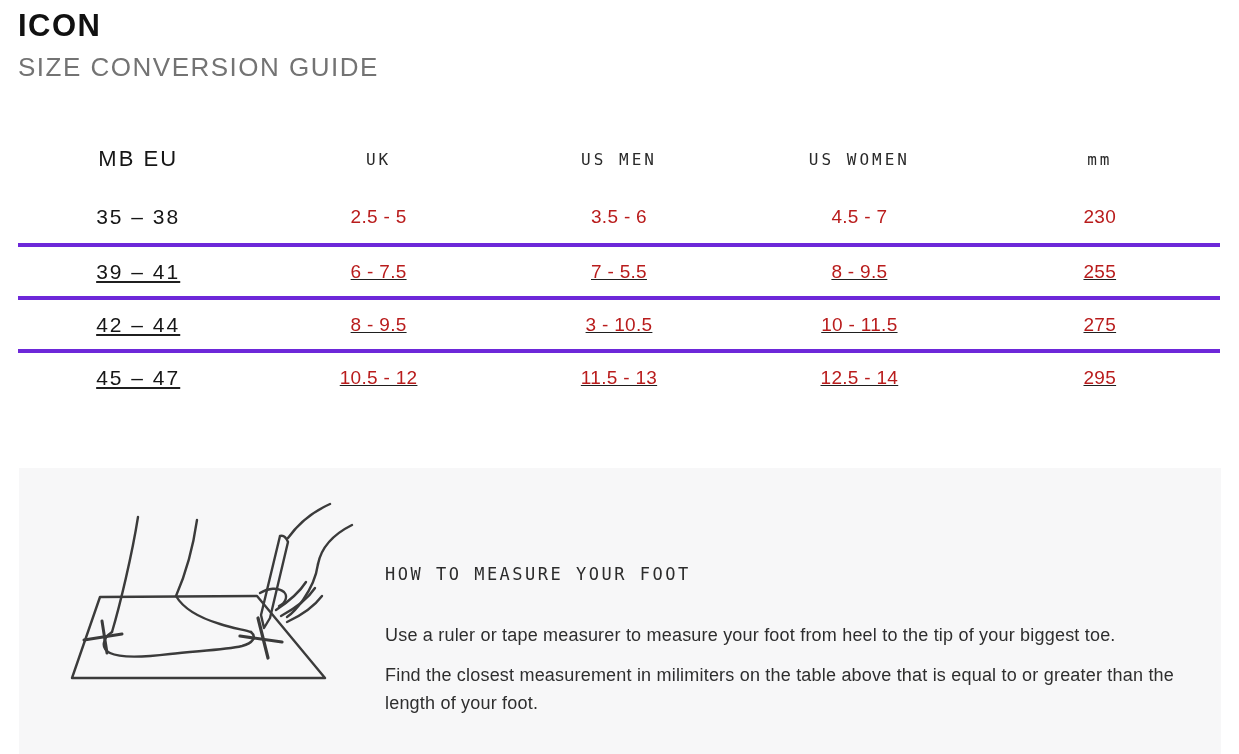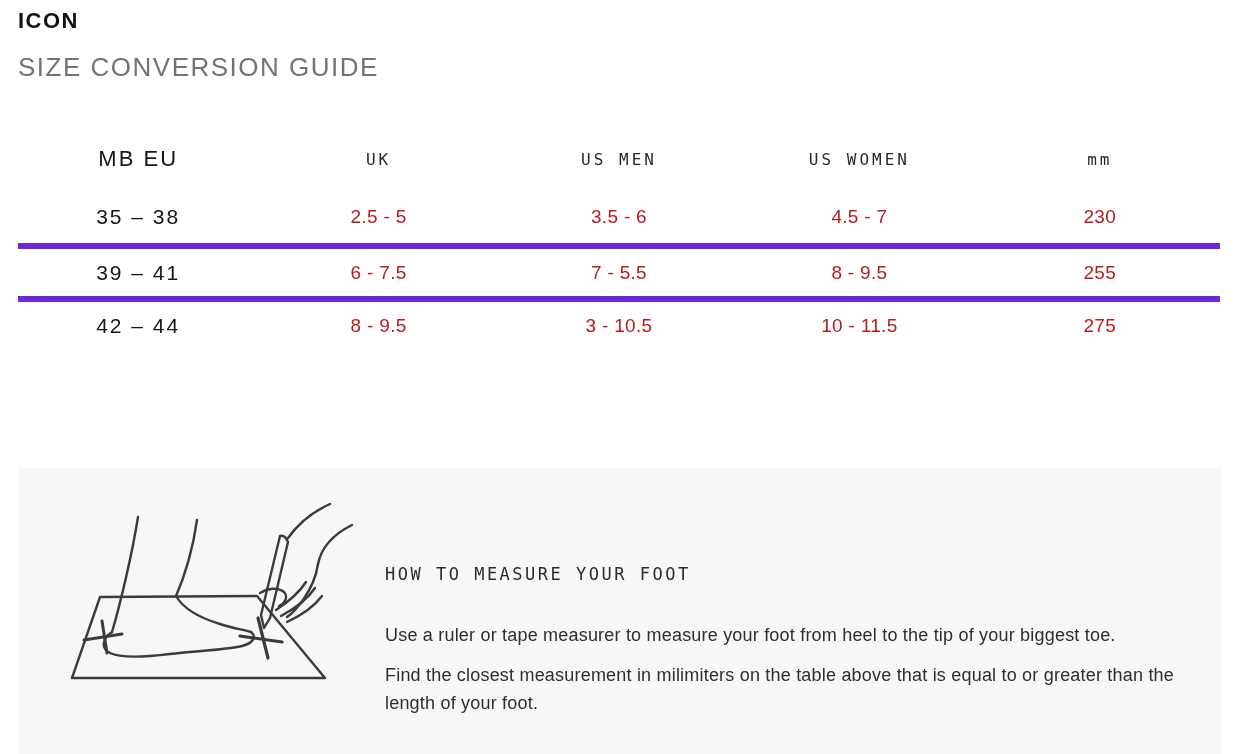--- a/index.html
+++ b/index.html
@@ -2,38 +2,38 @@
 <html><head>
 <meta charset="utf-8">
 <style>
   * { margin:0; padding:0; box-sizing:border-box; }
   html,body { width:1239px; height:754px; background:#ffffff; overflow:hidden; }
   body { font-family:"Liberation Sans", sans-serif; color:#1f1f1f; position:relative; }
 
   
   .brand {
     position:absolute; left:18px; top:8px;
-    font-size:22px; font-weight:600; letter-spacing:1.5px; color:#111;
+    font-size:31px; font-weight:600; letter-spacing:1.5px; color:#111;
   }
   .subtitle {
     position:absolute; left:18px; top:52px;
     font-size:26px; font-weight:400; letter-spacing:1.5px; color:#737373;
   }
 
   
   .size-table {
     position:absolute; left:18px; top:128px; width:1202px;
   }
   .t-row {
     display:grid; grid-template-columns:repeat(5, 1fr);
     align-items:center; text-align:center;
   }
   .t-head { height:62px; }
   .t-body-row { height:53px;text-align:center; }
-  .t-body-row + .t-body-row { border-top:6px solid #6d28d9; }
+  .t-body-row + .t-body-row { border-top:4px solid #6d28d9;text-decoration:underline; }
   .head-display {
     font-size:22px; letter-spacing:2px; color:#161616;
   }
   .head-mono {
     font-family:"DejaVu Sans Mono", monospace;
     font-size:16px; letter-spacing:3px; color:#2a2a2a;
   }
   .cell-display {
     font-size:21px; letter-spacing:2px; color:#161616;
   }
@@ -91,20 +91,27 @@
     <div class="cell-num">8 - 9.5</div>
     <div class="cell-num">255</div>
   </div>
   <div class="t-row t-body-row">
     <div class="cell-display">42 – 44</div>
     <div class="cell-num">8 - 9.5</div>
     <div class="cell-num">3 - 10.5</div>
     <div class="cell-num">10 - 11.5</div>
     <div class="cell-num">275</div>
   </div>
+  <div class="t-row t-body-row">
+    <div class="cell-display">45 – 47</div>
+    <div class="cell-num">10.5 - 12</div>
+    <div class="cell-num">11.5 - 13</div>
+    <div class="cell-num">12.5 - 14</div>
+    <div class="cell-num">295</div>
+  </div>
 </div>
 
 <div class="measure-panel"></div>
 
 <svg class="foot-illustration" viewBox="0 0 360 294" fill="none" stroke="#3b3b3b" stroke-width="2.4" stroke-linecap="round" stroke-linejoin="round">
 
   <path d="M80,137 L237,136 L305,218 L52,218 Z"></path>
 
   <path d="M118,57 C112,95 100,145 92,172"></path>
   <path d="M177,60 C172,95 163,120 156,136"></path>

